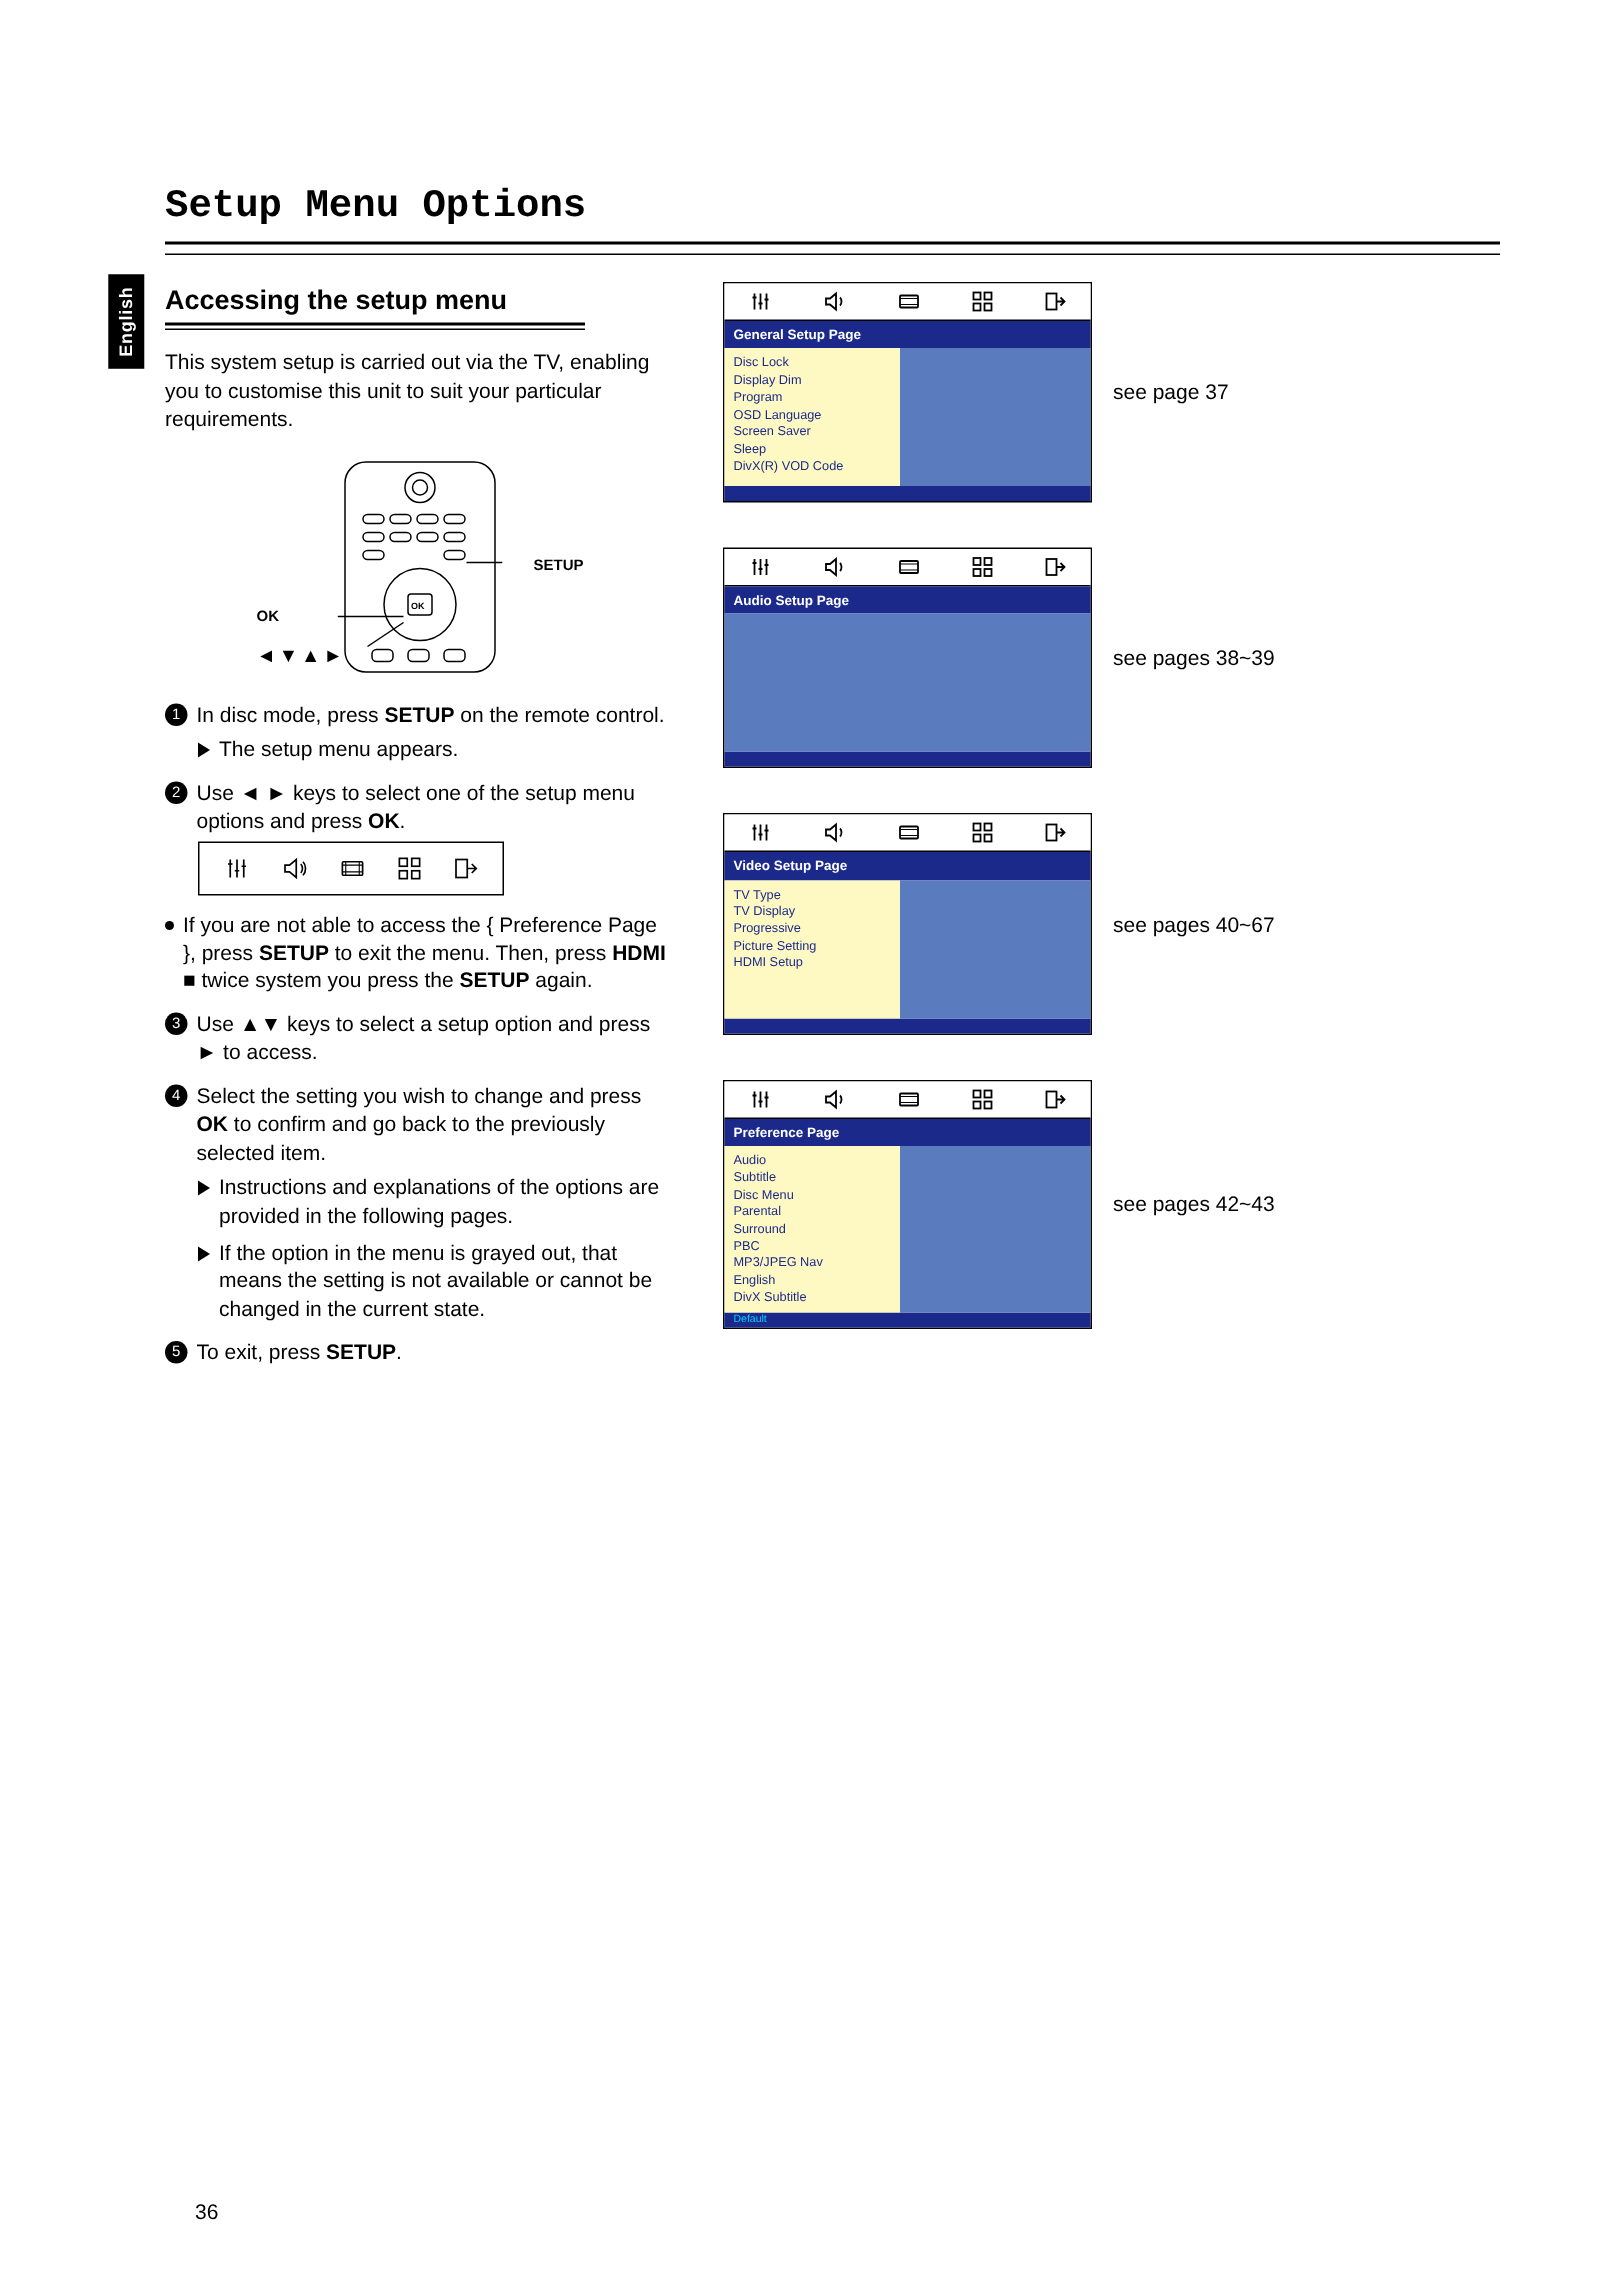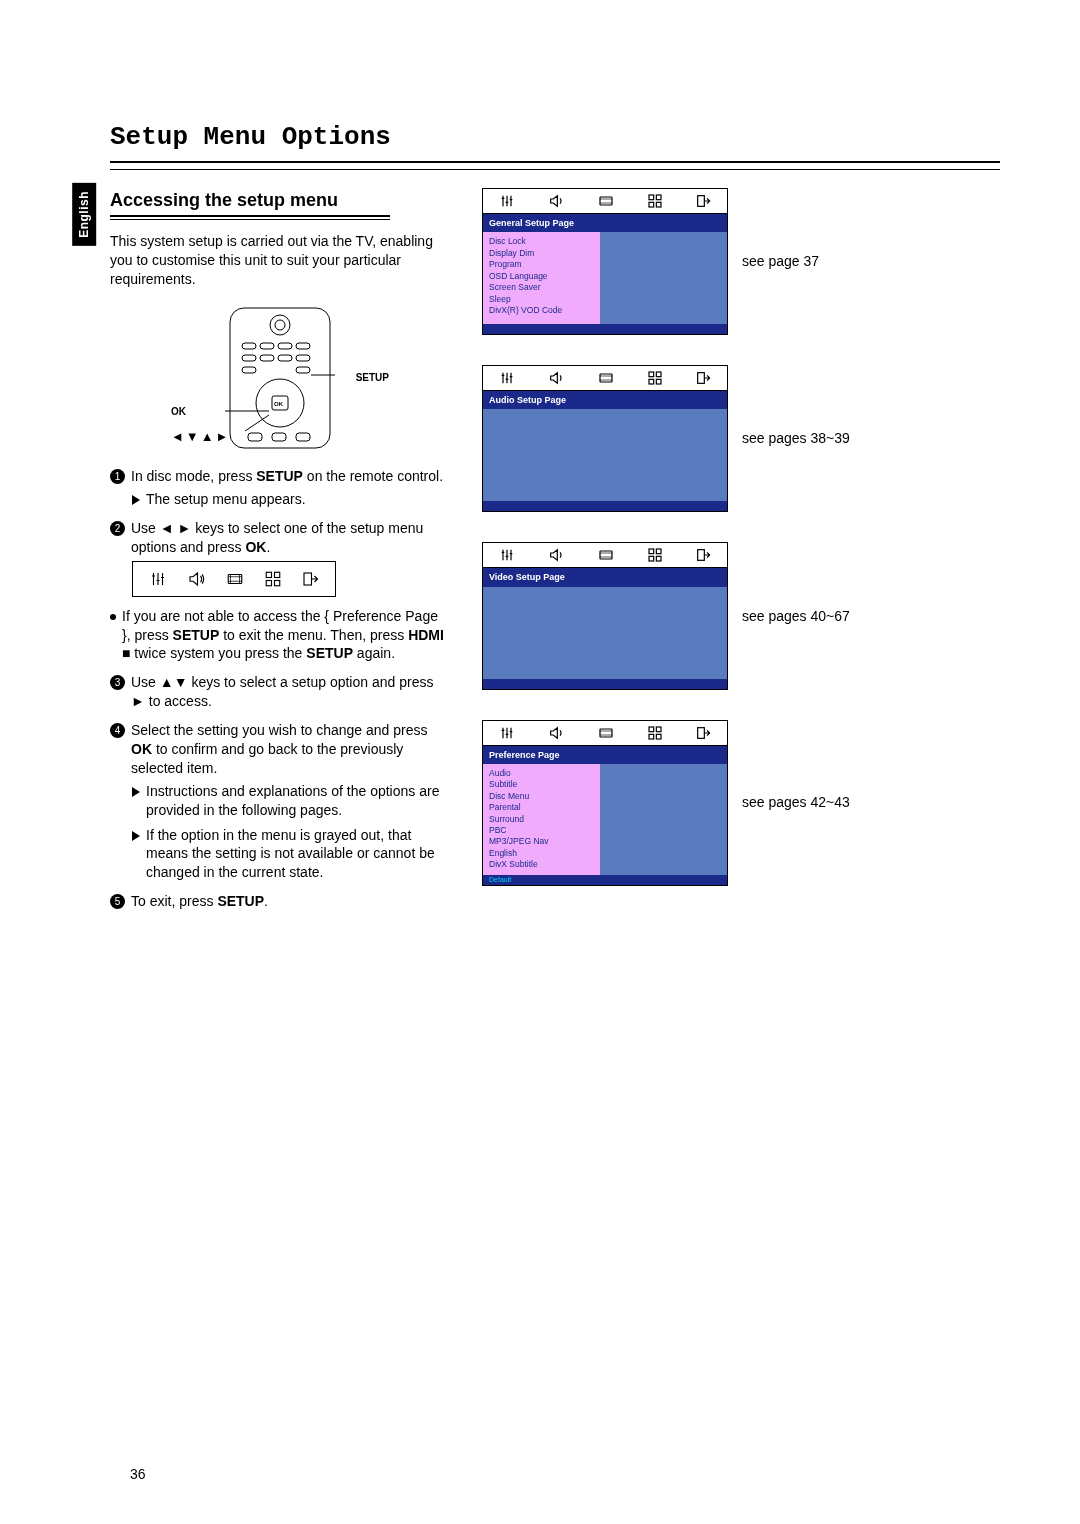--- a/index.html
+++ b/index.html
@@ -160,21 +160,21 @@
     color: #fff;
     padding: 3px 6px;
     font-size: 9px;
     font-weight: bold;
   }
   .panel-body {
     display:flex;
     min-height: 92px;
   }
   .panel-list {
-    background: #f0abfc;
+    background: #fef9c3;
     color: #1b2a8a;
     width: 48%;
     padding: 4px 6px;
     box-sizing: border-box;
     font-size: 8.5px;
     line-height: 1.35;
   }
   .panel-right-fill {
     background: #5b7bbf;
     flex:1;
@@ -425,20 +425,27 @@
                 <rect x="3" y="14" width="7" height="7" fill="none" stroke="#000" stroke-width="1.8"></rect>
                 <rect x="14" y="14" width="7" height="7" fill="none" stroke="#000" stroke-width="1.8"></rect>
               </svg>
   <svg width="16" height="16" viewBox="0 0 24 24">
                 <rect x="4" y="4" width="10" height="16" fill="none" stroke="#000" stroke-width="1.8"></rect>
                 <path fill="none" stroke="#000" stroke-width="1.8" d="M14 12h8M18 8l4 4-4 4"></path>
               </svg>
             </div>
             <div class="panel-title">Video Setup Page</div>
             <div class="panel-body">
+              <div class="panel-list">
+                <div>TV Type</div>
+                <div>TV Display</div>
+                <div>Progressive</div>
+                <div>Picture Setting</div>
+                <div>HDMI Setup</div>
+              </div>
               <div class="panel-right-fill"></div>
             </div>
             <div class="panel-footer"></div>
           </div>
           <div class="panel-note">see pages 40~67</div>
         </div>
         <div class="panel-row">
           <div class="panel">
             <div class="panel-icons">
   <svg width="16" height="16" viewBox="0 0 24 24">

